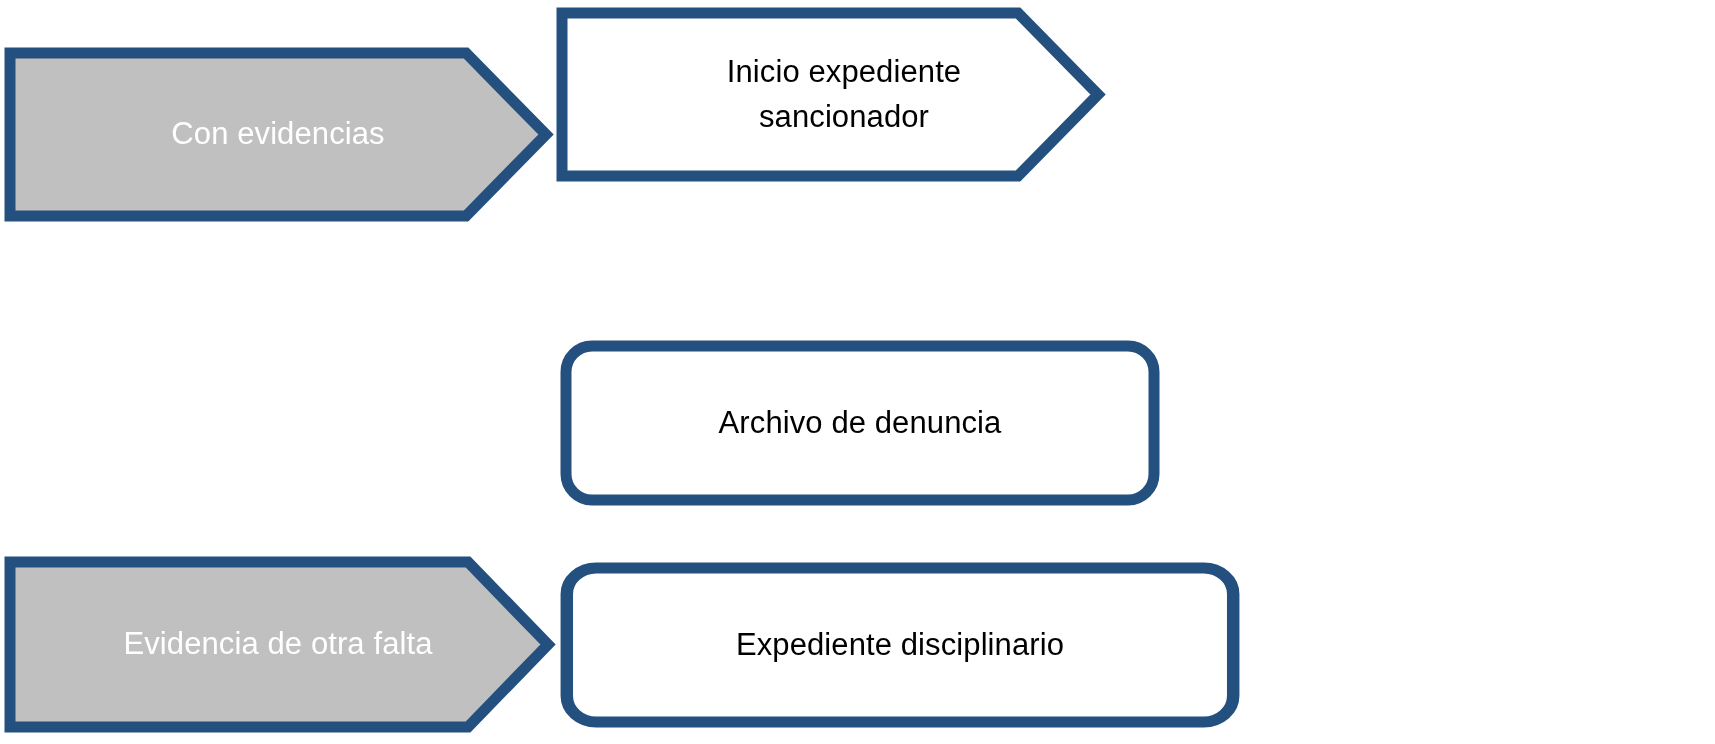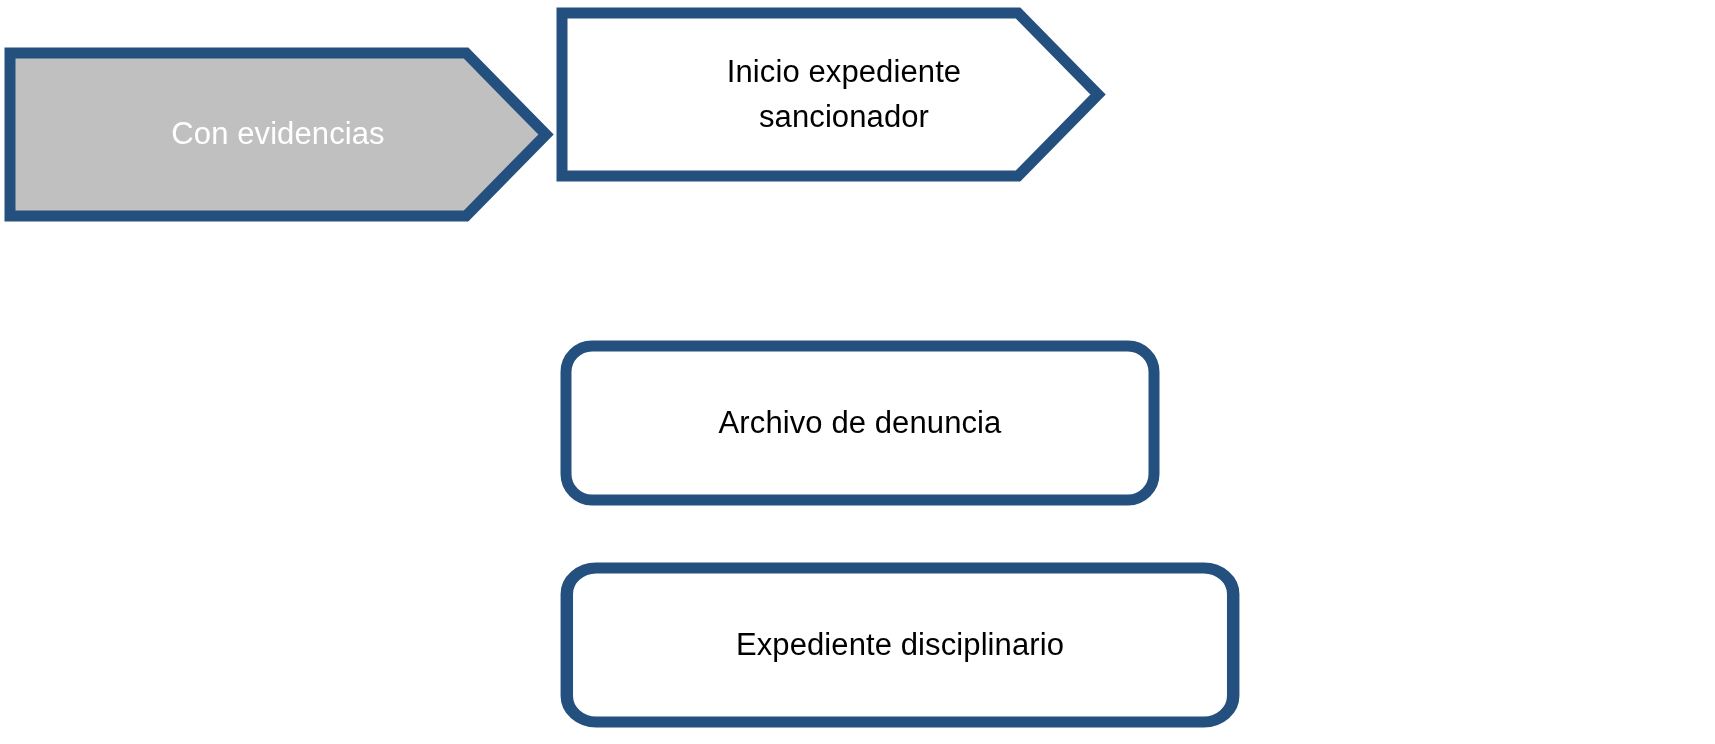--- a/index.html
+++ b/index.html
@@ -95,20 +95,26 @@
 
 
 
   <div class="node" id="node-archivo-denuncia">
     <svg viewBox="0 0 600 166" preserveAspectRatio="none">
       <rect x="6" y="6" width="588" height="154" rx="26" ry="26" fill="#FFFFFF" stroke="#23507E" stroke-width="11"></rect>
     </svg>
     <div class="node-label label-on-white">Archivo de denuncia</div>
   </div>
 
+  <div class="node" id="node-evidencia-otra">
+    <svg viewBox="0 0 548 177" preserveAspectRatio="none">
+      <polygon points="6,6 464,6 544,88.5 464,171 6,171" fill="#C0C0C0" stroke="#23507E" stroke-width="11" stroke-linejoin="miter"></polygon>
+    </svg>
+    <div class="node-label label-on-gray">Evidencia de otra falta</div>
+  </div>
 
   <div class="node" id="node-expediente-disc">
     <svg viewBox="0 0 600 166" preserveAspectRatio="none">
       <rect x="6" y="6" width="588" height="154" rx="26" ry="26" fill="#FFFFFF" stroke="#23507E" stroke-width="11"></rect>
     </svg>
     <div class="node-label label-on-white">Expediente disciplinario</div>
   </div>
 
 </div>
 

